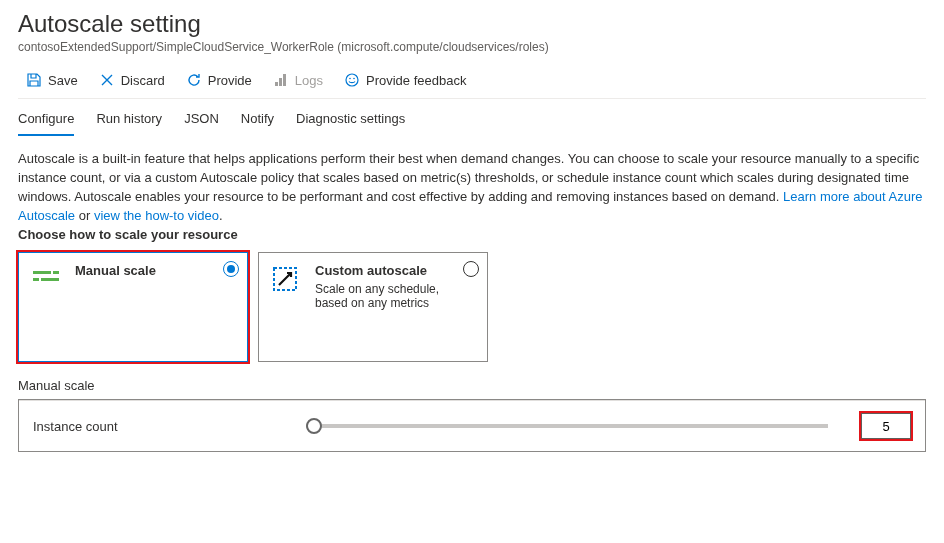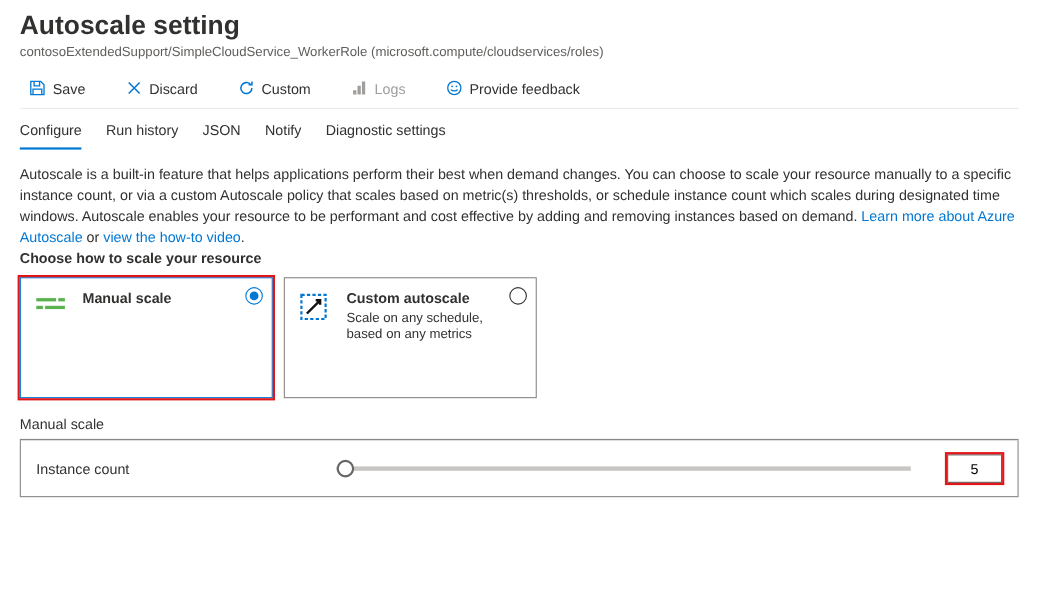--- a/index.html
+++ b/index.html
@@ -7,33 +7,33 @@
     margin: 0;
     padding: 10px 18px;
     font-family: "Segoe UI", Arial, sans-serif;
     font-size: 13px;
     color: #323130;
     background: #fff;
     width: 944px;
   }
   h1 {
     font-size: 24px;
-    font-weight: 700;
+    font-weight: 400;
     margin: 0 0 2px 0;
     color: #323130;
   }
   .breadcrumb {
     font-size: 12px;
     color: #605e5c;
     margin-bottom: 14px;
   }
   .toolbar {
     display: flex;
     align-items: center;
-    gap: 36px;
+    gap: 21px;
     padding: 4px 0 10px 8px;
     border-bottom: 1px solid #edebe9;
   }
   .toolbar-item {
     display: flex;
     align-items: center;
     gap: 6px;
     font-size: 13px;
     color: #323130;
     cursor: pointer;
@@ -172,21 +172,21 @@
   <div class="toolbar-item">
     <svg viewBox="0 0 16 16">
         <path stroke="#0078d4" stroke-width="1.4" d="M3 3l10 10M13 3L3 13"></path>
       </svg>
     <span>Discard</span>
   </div>
   <div class="toolbar-item">
     <svg viewBox="0 0 16 16">
         <path fill="none" stroke="#0078d4" stroke-width="1.4" d="M13 8a5 5 0 1 1-1.5-3.5M13 2v3h-3"></path>
       </svg>
-    <span>Custom</span>
+    <span>Provide</span>
   </div>
   <div class="toolbar-item disabled">
     <svg viewBox="0 0 16 16">
         <path fill="#a19f9d" d="M2 10h3v4H2zM6 6h3v8H6zM10 2h3v12h-3z"></path>
       </svg>
     <span>Logs</span>
   </div>
   <div class="toolbar-item">
     <svg viewBox="0 0 16 16">
         <circle cx="8" cy="8" r="6" fill="none" stroke="#0078d4" stroke-width="1.2"></circle>

